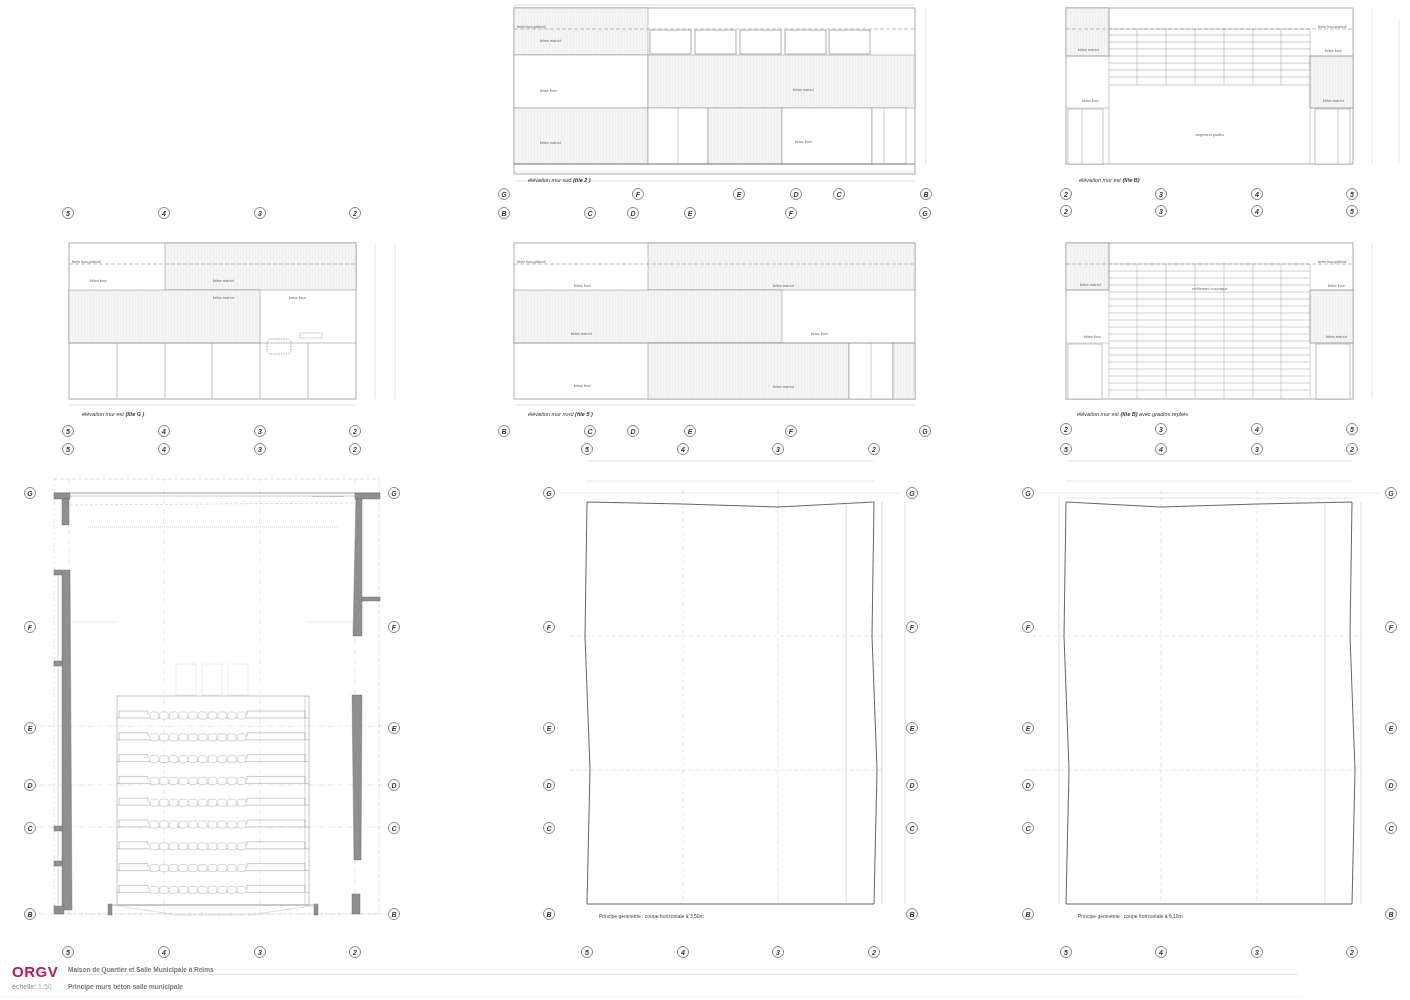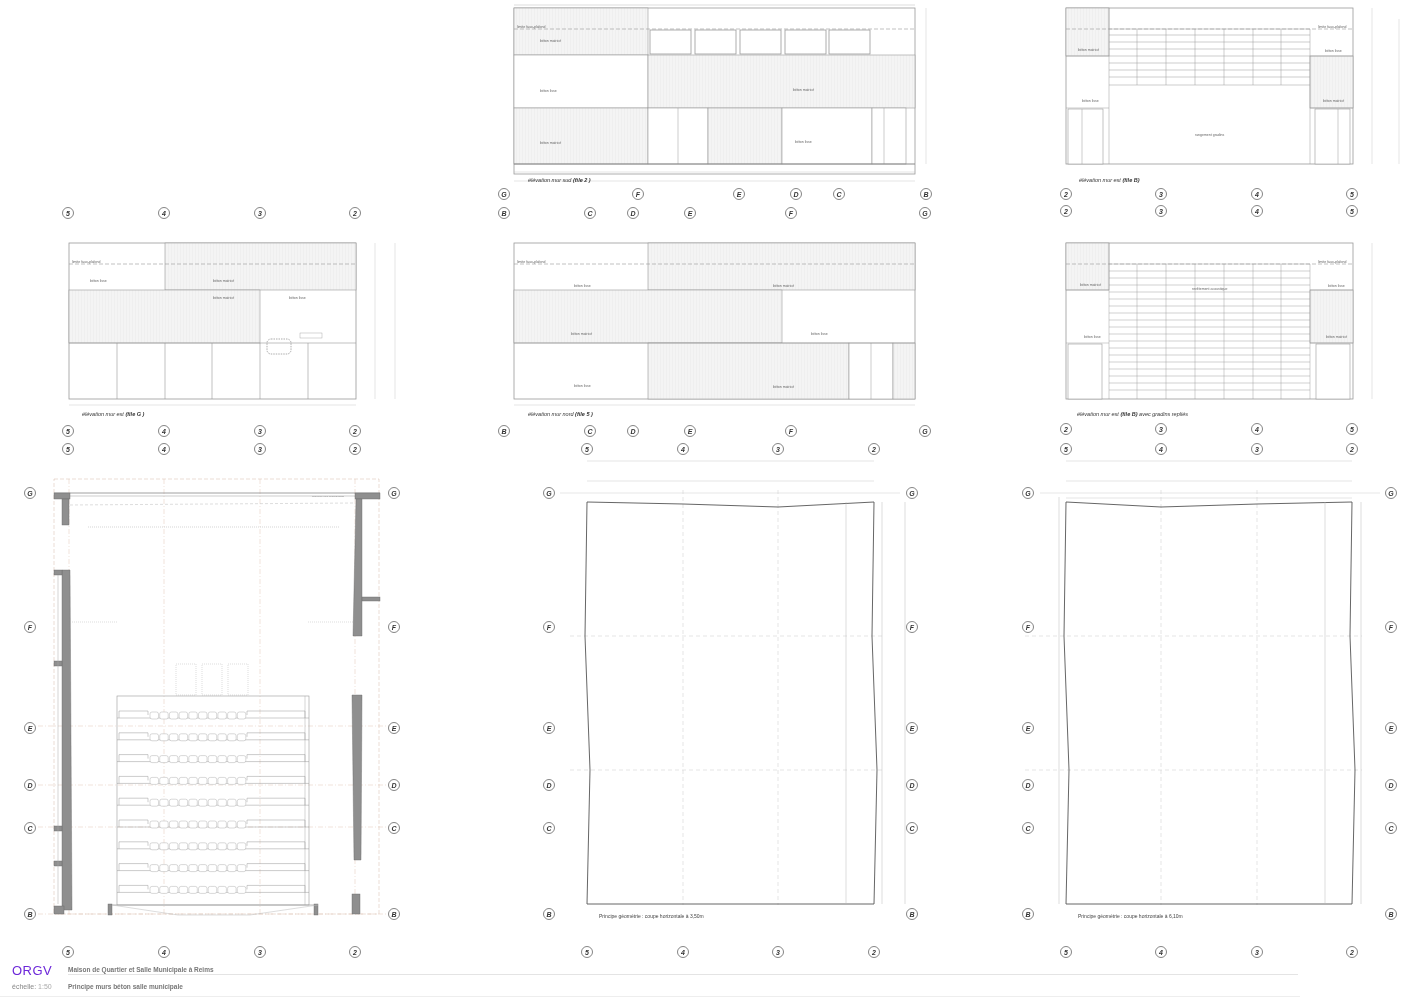--- a/index.html
+++ b/index.html
@@ -1,21 +1,21 @@
 <!DOCTYPE html>
 <html><head>
 <meta charset="utf-8">
 <style>
   html, body { margin:0; padding:0; background:#ffffff; }
   body { width:1410px; height:1000px; position:relative; overflow:hidden;
          font-family:"Liberation Sans", sans-serif; color:#555; }
   #sheet { position:absolute; left:0; top:0; width:1410px; height:1000px; }
   svg text { font-family:"Liberation Sans", sans-serif; }
   .titleblock { position:absolute; left:0; top:955px; width:1410px; height:45px; }
-  .tb-logo { position:absolute; left:12px; top:8px; font-size:13px; font-weight:normal; color:#6d28d9; letter-spacing:0.5px; }
+  .tb-logo { position:absolute; left:12px; top:8px; font-size:15px; font-weight:bold; color:#be185d; letter-spacing:0.5px; }
   .tb-scale { position:absolute; left:12px; top:28px; font-size:7px; color:#888; }
   .tb-scale .v { color:#aaa; }
   .tb-project { position:absolute; left:68px; top:11px; font-size:6.5px; color:#777; font-weight:bold; }
   .tb-subject { position:absolute; left:68px; top:28px; font-size:6.5px; color:#777; font-weight:bold; }
   .tb-rule { position:absolute; left:68px; top:19px; width:1230px; height:0; border-top:1px solid #e4e4e4; }
   .tb-rule2 { position:absolute; left:0; top:41px; width:1300px; height:0; border-top:1px solid #eeeeee; }
 </style>
 </head>
 <body>
 

